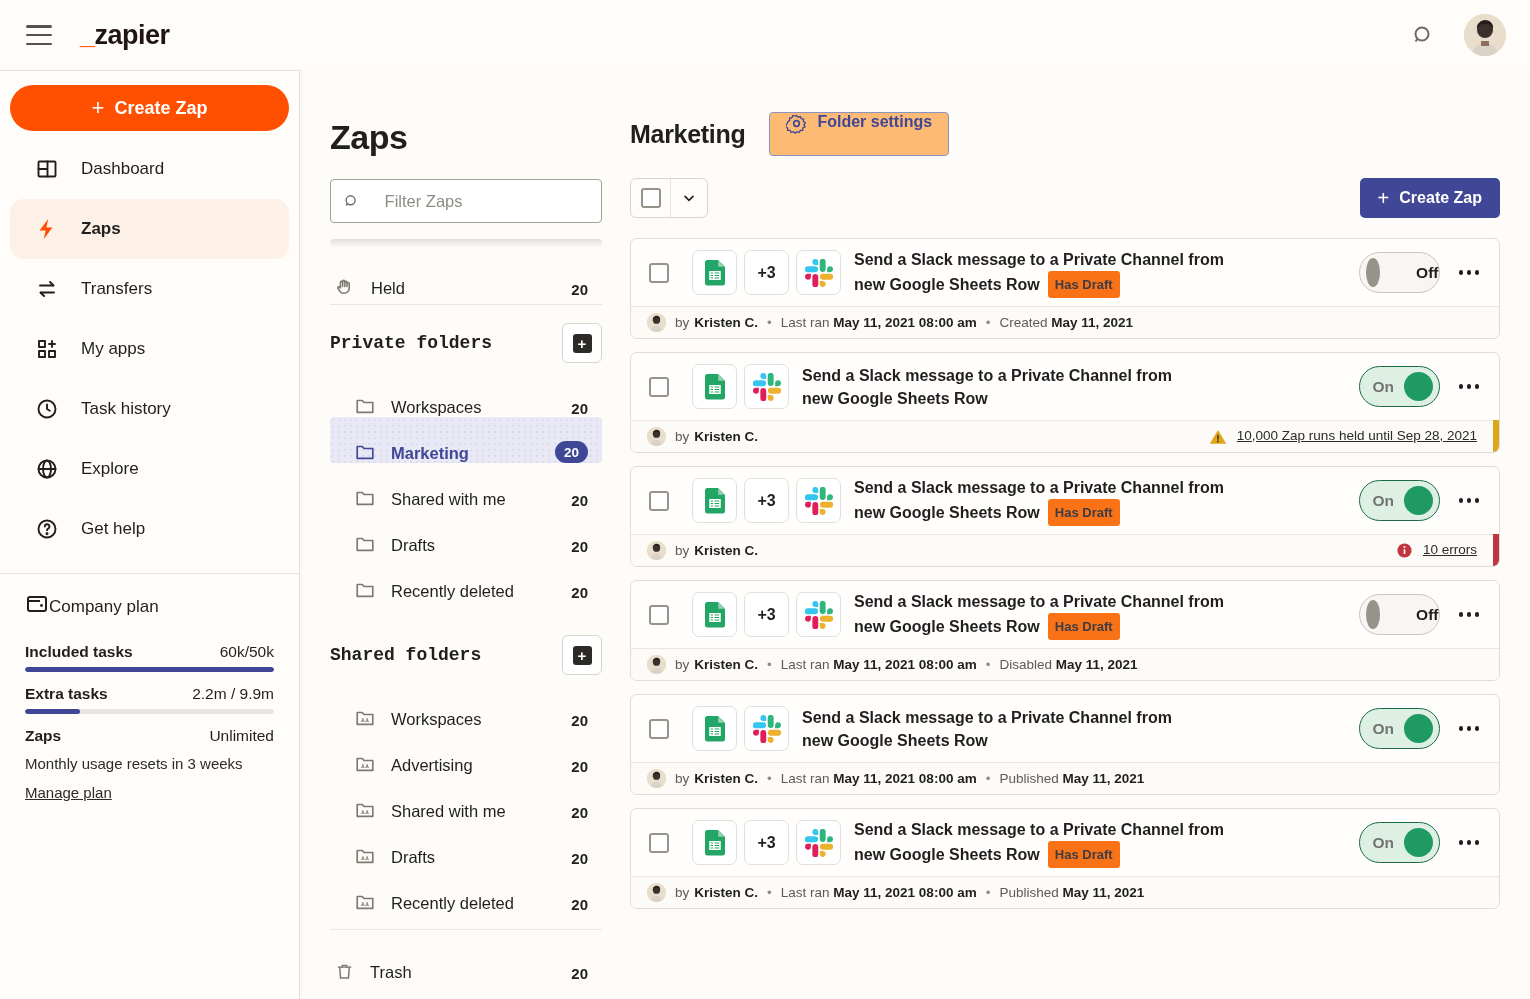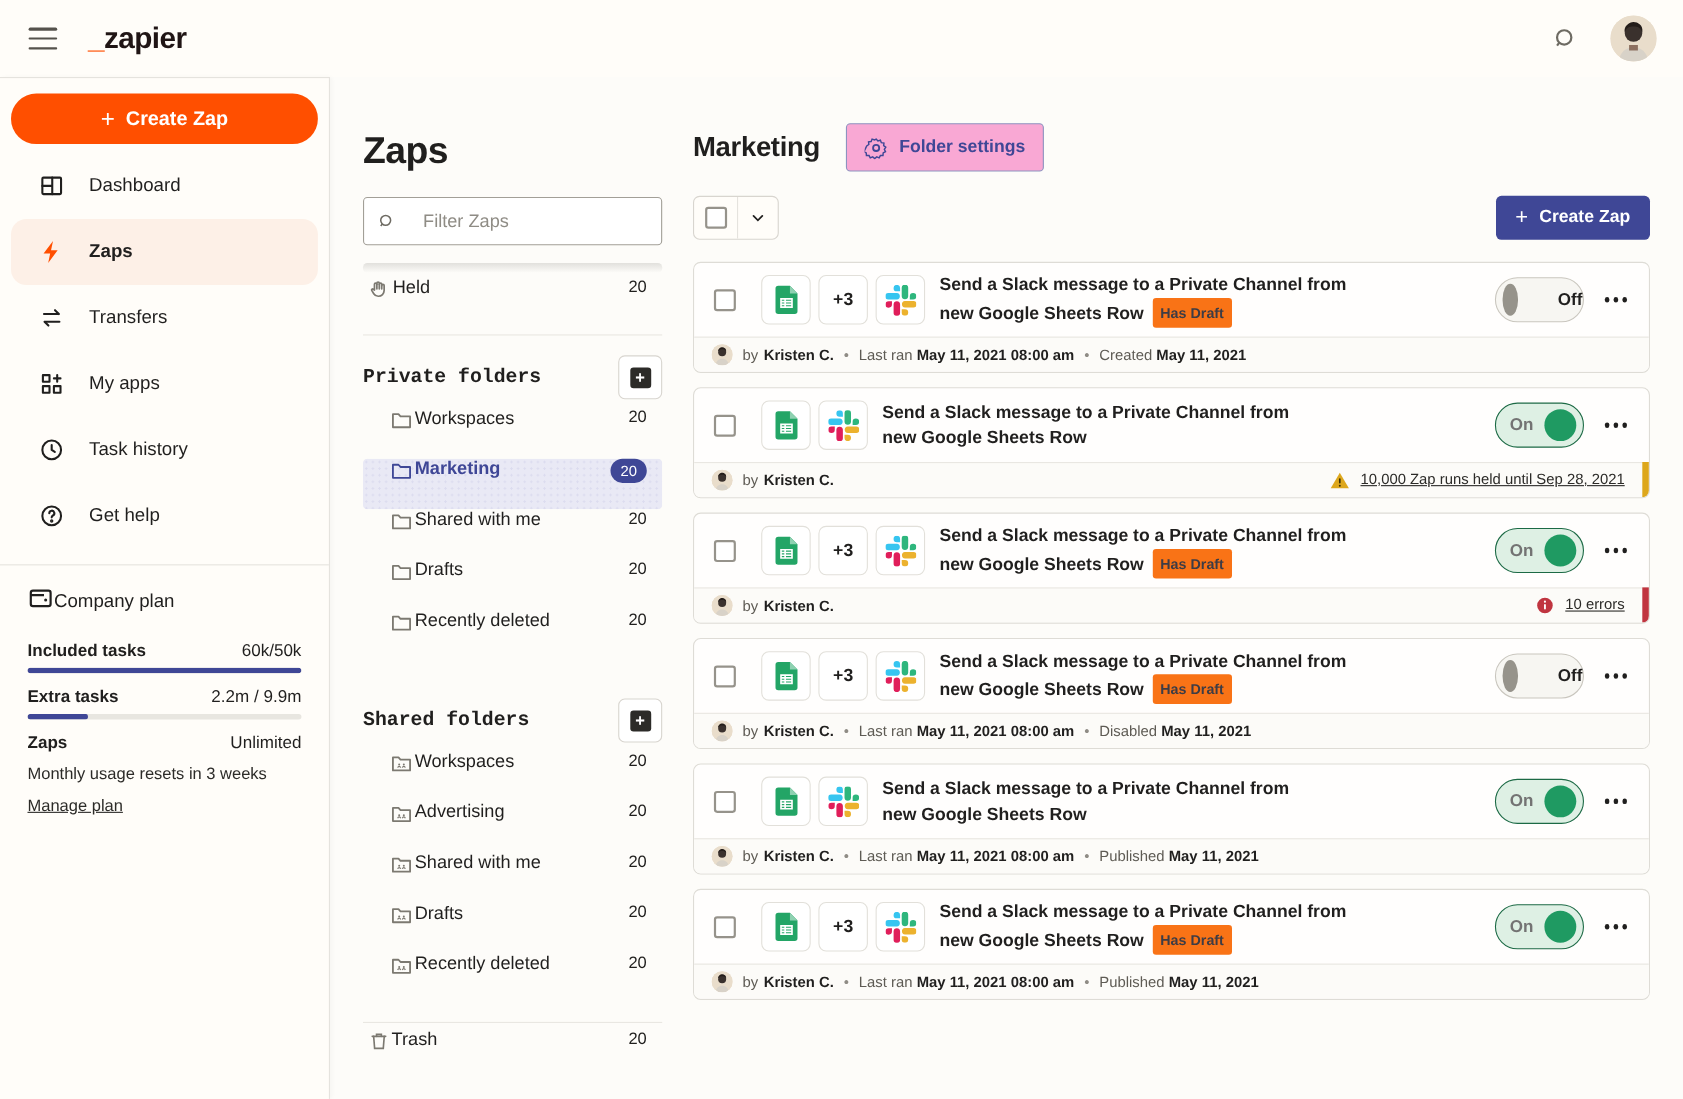--- a/index.html
+++ b/index.html
@@ -34,37 +34,37 @@
   .plan-note { font-size:15px; margin:10px 0 12px 0; color:#2c2b28; }
   .manage { font-size:15px; color:#2c2b28; text-decoration:underline; cursor:pointer; display:inline-block; }
 
   
   .folders { position:absolute; top:70px; left:300px; width:330px; height:929px; padding:0 28px 0 30px; }
   .folders h1 { font-size:34px; font-weight:bold; margin-top:48px; letter-spacing:-0.5px; }
   .filter-box { margin-top:22px; height:44px; border:1px solid #a29f97; border-radius:4px; background:#fff; display:flex; align-items:center; padding:16px 12px; gap:25px; }
   .filter-box input { border:none; outline:none; font-size:16.5px; width:100%; background:transparent; color:#201f1e; font-family:"Liberation Sans",sans-serif; }
   .filter-box input::placeholder { color:#8f8c85; }
   .scroll-shadow { height:9px; margin-top:16px; border-radius:4px; background:linear-gradient(to bottom, rgba(80,78,70,0.16), rgba(80,78,70,0)); }
-  .frow { height:46px; display:flex; align-items:flex-start; gap:1px; font-size:16.5px; cursor:pointer; padding:0 14px 0 4px; border-radius:4px; }
-  .frow .cnt { margin-left:auto; font-size:15px; font-weight:normal; }
+  .frow { height:46px; display:flex; align-items:flex-end; gap:15px; font-size:16.5px; cursor:pointer; padding:0 14px 0 4px; border-radius:4px; }
+  .frow .cnt { margin-left:auto; font-size:15px; font-weight:bold; }
   .frow.indent { padding-left:24px; }
   .frow.selected { background:#e9e9f5; background-image:radial-gradient(#dcdcef 1px, transparent 1px); background-size:6px 6px; color:#3f4796; font-weight:bold; }
   .frow.selected .cnt { background:#3f4796; color:#fff; border-radius:11px; min-width:33px; height:22px; display:flex; align-items:center; justify-content:center; font-size:13.5px; padding:0 4px; }
   .fdivider { border-top:1px solid #e9e7e2; margin:6px 0; }
   .fsection { display:flex; align-items:center; justify-content:space-between; margin:18px 0 8px 0; }
   .fsection .ttl { font-size:18px; font-weight:bold;font-family:Liberation Mono, monospace; }
   .addbtn { width:40px; height:40px; border:1px solid #d8d5cf; border-radius:6px; background:#fff; display:flex; align-items:center; justify-content:center; cursor:pointer; }
   .addbtn .sq { width:19px; height:19px; background:#2c2b28; border-radius:3px; color:#fff; font-size:15px; line-height:19px; text-align:center; font-weight:bold; }
   .fgap { height:16px; }
 
   
   .main { position:absolute; top:70px; left:630px; width:870px; height:929px; }
   .main-head { display:flex; align-items:center; gap:24px; margin-top:42px; }
   .main-head h2 { font-size:25px; font-weight:bold; letter-spacing:-0.3px; }
-  .folder-settings { height:44px; border:1px solid #8d93c0; border-radius:4px; background:#f9a8d4; color:#3f4796; font-size:16px; font-weight:bold; display:flex; align-items:center; gap:10px; padding:0 16px; cursor:pointer; }
+  .folder-settings { height:44px; border:1px solid #8d93c0; border-radius:4px; background:#fdba74; color:#3f4796; font-size:16px; font-weight:bold; display:flex; align-items:flex-start; gap:10px; padding:0 16px; cursor:pointer; }
   .toolbar { display:flex; align-items:center; margin-top:22px; }
   .bulk { display:flex; border:1px solid #d8d5cf; border-radius:6px; background:#fffdf9; height:40px; overflow:hidden; }
   .bulk .seg { display:flex; align-items:center; justify-content:center; cursor:pointer; }
   .bulk .seg.cb { width:40px; border-right:1px solid #e5e3de; }
   .bulk .seg.dd { width:36px; }
   .checkbox { width:20px; height:20px; border:2px solid #96938b; border-radius:3px; background:#fff; }
   .create-zap-main { margin-left:auto; height:40px; background:#3f4796; color:#fff; border-radius:5px; font-size:16px; font-weight:bold; display:flex; align-items:center; gap:10px; padding:0 18px; cursor:pointer; }
   .create-zap-main .plus { font-size:20px; font-weight:normal; }
 
   
@@ -181,20 +181,30 @@
             <circle cx="12" cy="12" r="8.5"></circle>
             <path d="M12 7.5V12l2.8 1.8"></path>
           </svg>
         </span>
         <span>Task history</span>
       </div>
       <div class="nav-item">
         <span class="nicon">
           <svg width="24" height="24" viewBox="0 0 24 24" fill="none" stroke="#201f1e" stroke-width="1.9" stroke-linecap="round" stroke-linejoin="round">
             <circle cx="12" cy="12" r="8.5"></circle>
+            <ellipse cx="12" cy="12" rx="4" ry="8.5"></ellipse>
+            <path d="M3.5 12h17"></path>
+          </svg>
+        </span>
+        <span>Explore</span>
+      </div>
+      <div class="nav-item">
+        <span class="nicon">
+          <svg width="24" height="24" viewBox="0 0 24 24" fill="none" stroke="#201f1e" stroke-width="1.9" stroke-linecap="round" stroke-linejoin="round">
+            <circle cx="12" cy="12" r="8.5"></circle>
             <path d="M9.8 9.5a2.3 2.3 0 1 1 3.3 2.1c-.8.4-1.1.9-1.1 1.7"></path>
             <circle cx="12" cy="16.6" r="0.6" fill="#201f1e"></circle>
           </svg>
         </span>
         <span>Get help</span>
       </div>
     </div>
   <div class="side-divider"></div>
   <div class="plan">
     <div class="plan-title">

